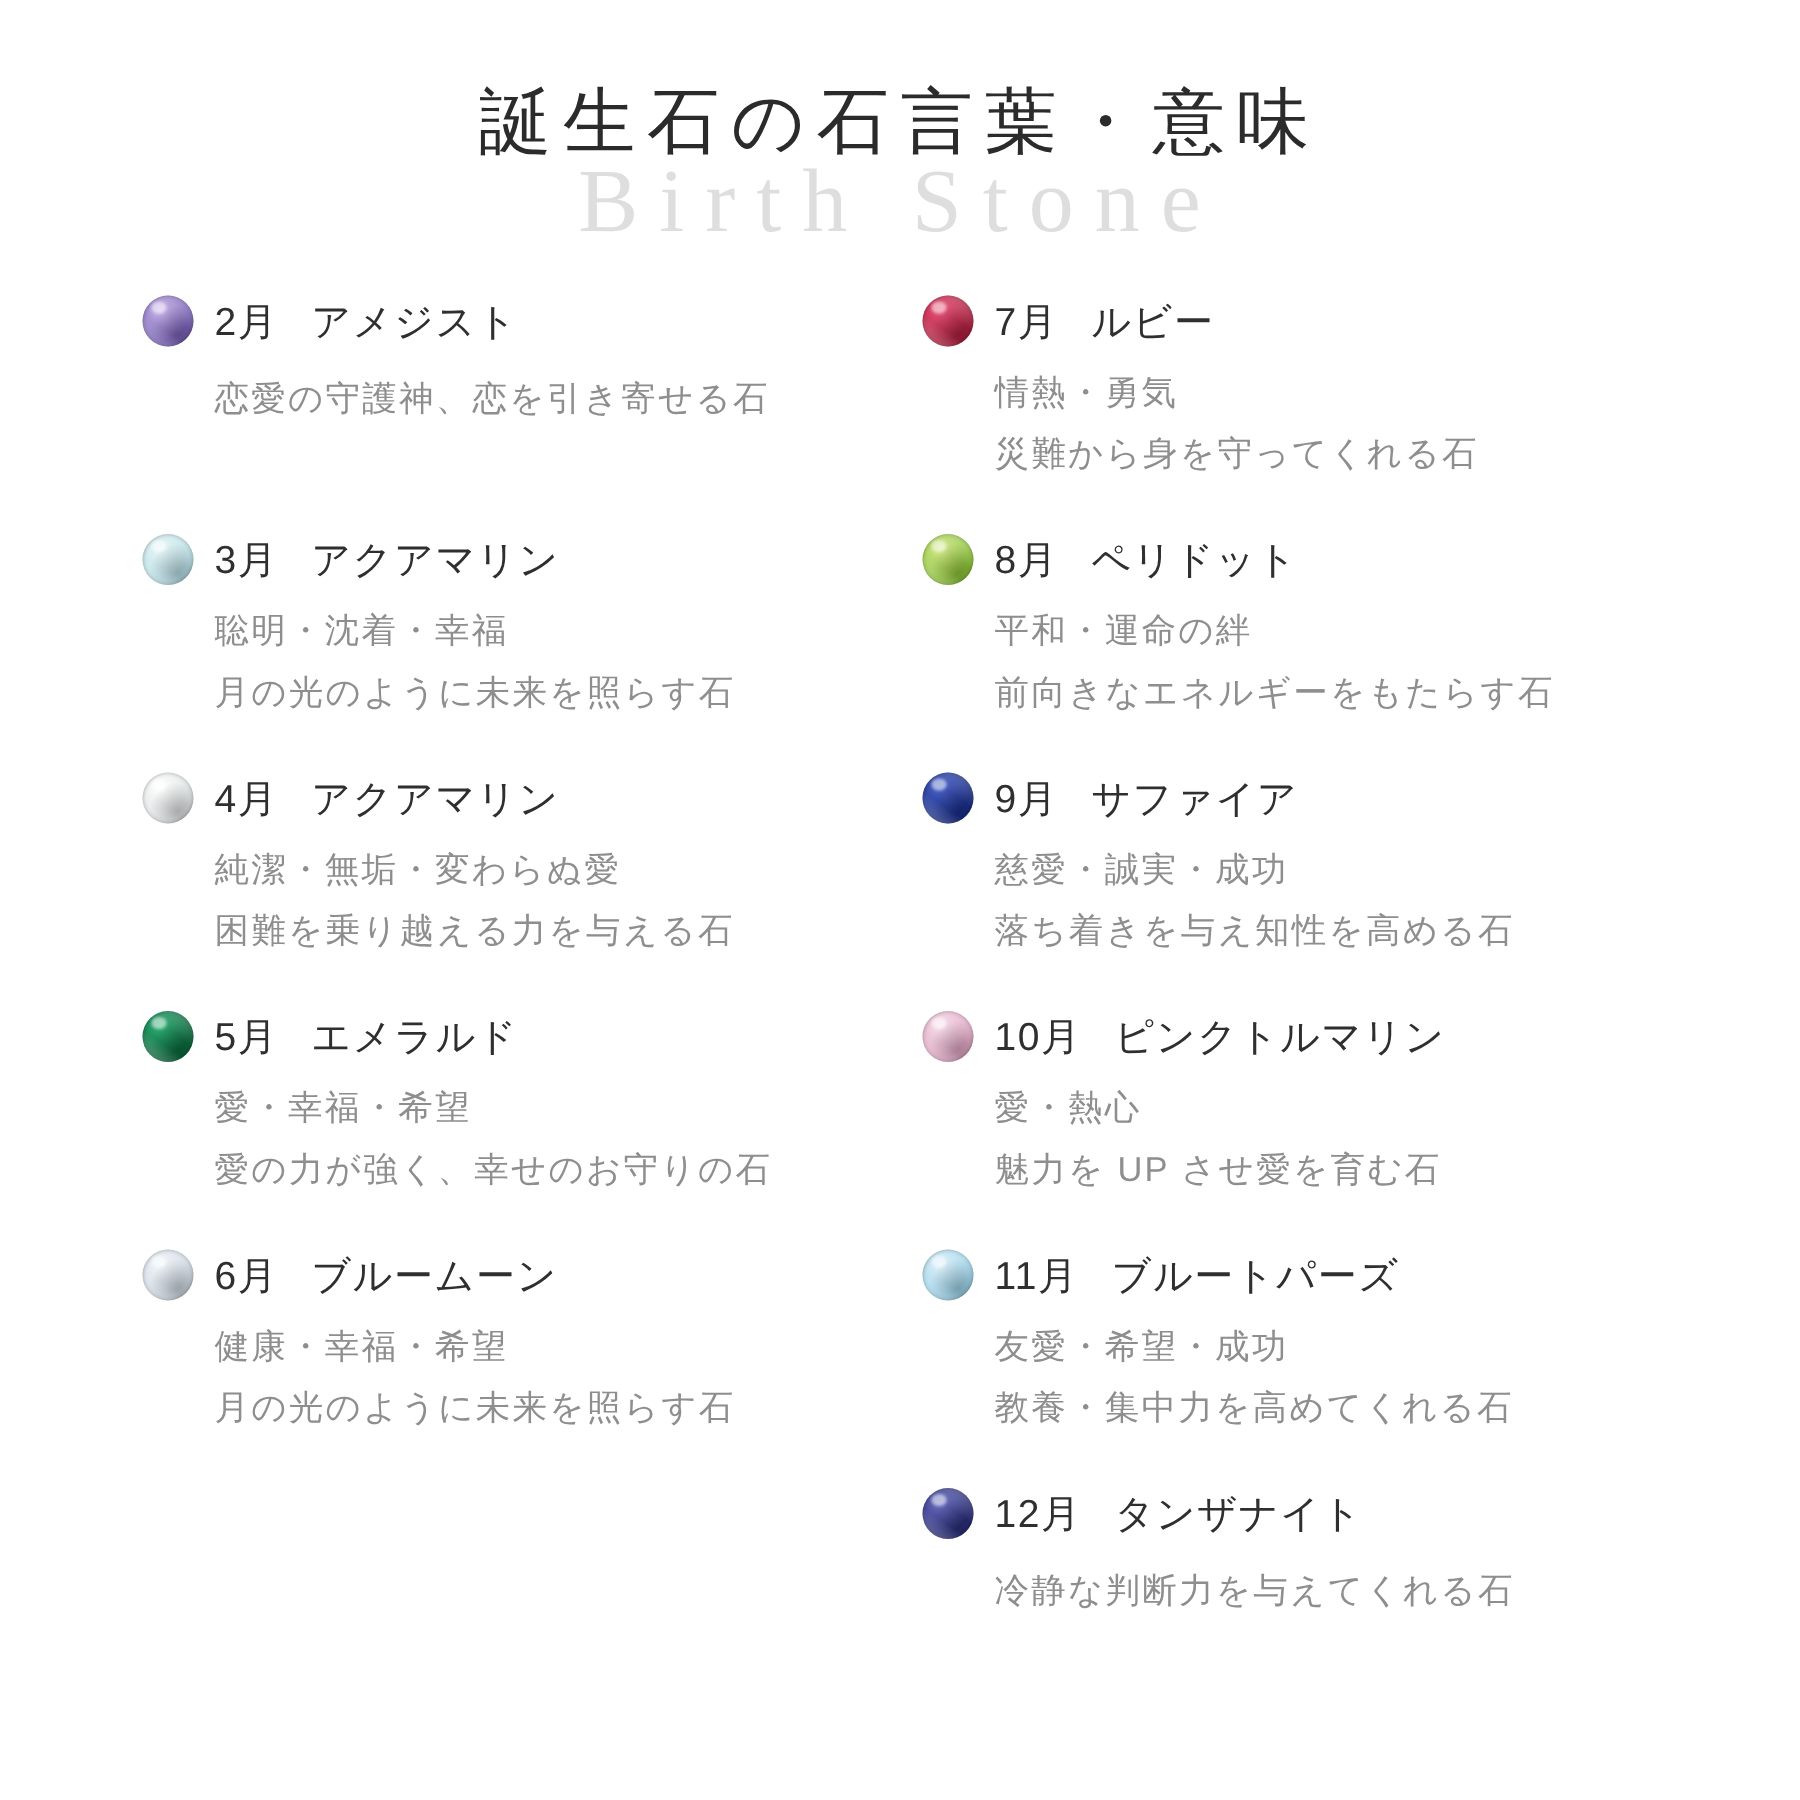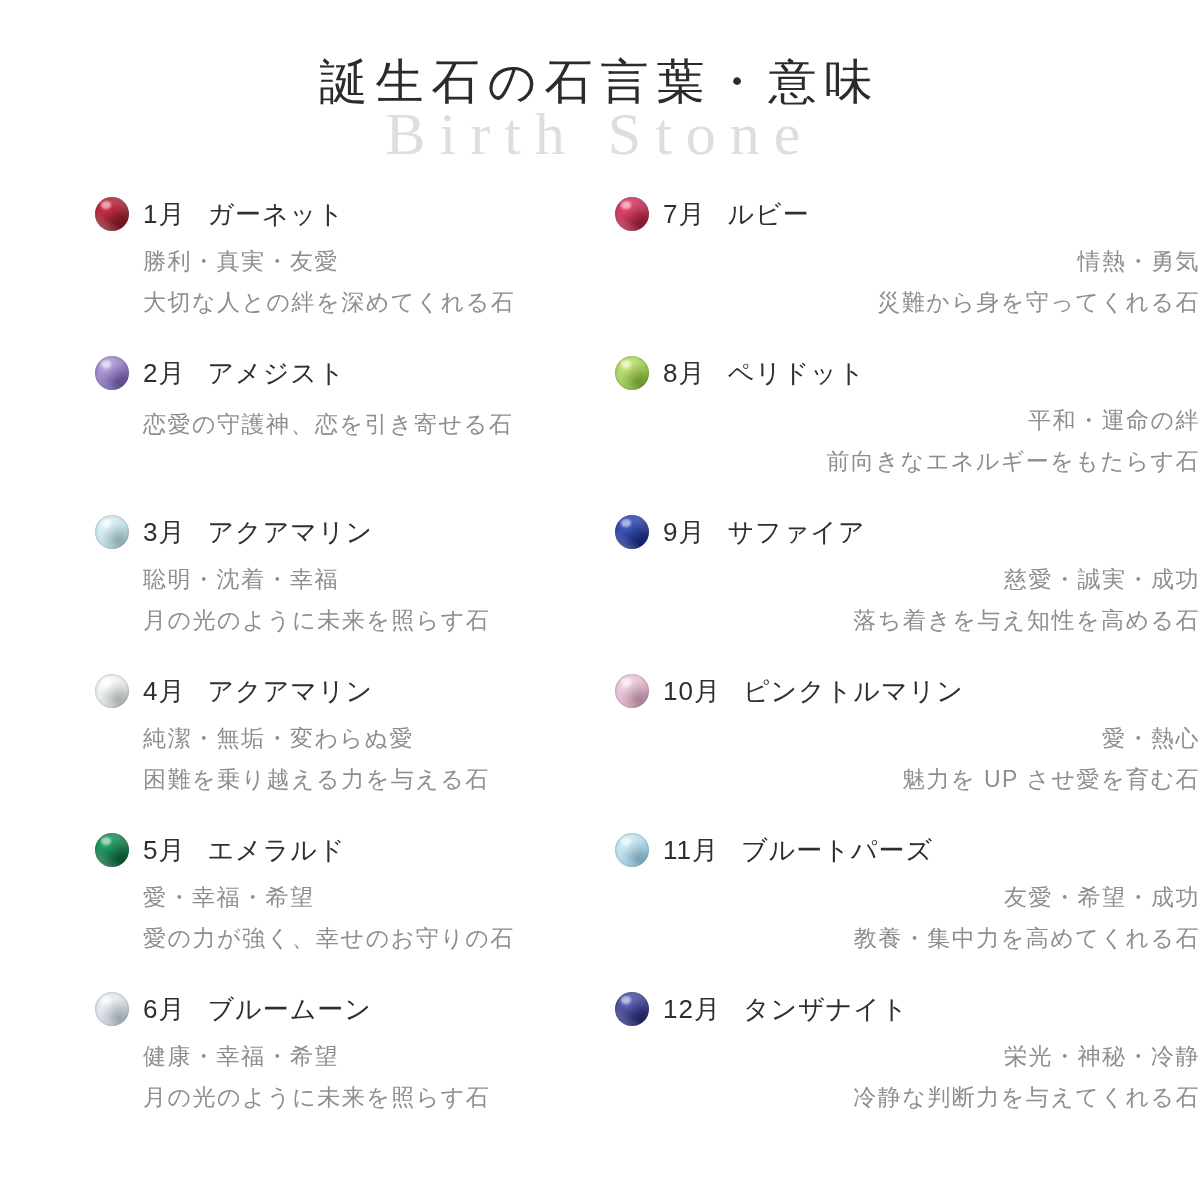--- a/index.html
+++ b/index.html
@@ -58,21 +58,21 @@
   
   .columns {
     display: flex;
     padding: 12px 0 0 0;
   }
   .column {
     width: 600px;
     box-sizing: border-box;
   }
   .column.left  { padding-left: 95px; }
-  .column.right { padding-left: 15px; text-align: right; }
+  .column.right { padding-left: 15px; }
 
   .entry {
     position: relative;
     height: 159px;
     box-sizing: border-box;
   }
 
   .entry-head {
     display: flex;
     align-items: center;
@@ -141,29 +141,20 @@
 
   <div class="header">
     <div class="header-sub">Birth Stone</div>
     <div class="header-title">誕生石の石言葉・意味</div>
   </div>
 
   <div class="columns">
 
     <div class="column left">
 
-      <div class="entry">
-        <div class="entry-head">
-          <span class="stone" id="s-l0" style="background: radial-gradient(circle at 35% 30%, rgb(214, 50, 74) 0%, rgb(142, 29, 42) 62%, rgb(142, 29, 42) 100%);"></span>
-          <span class="month">1月</span>
-          <span class="stone-name">ガーネット</span>
-        </div>
-        <div class="keywords">勝利・真実・友愛</div>
-        <div class="meaning">大切な人との絆を深めてくれる石</div>
-      </div>
 
       <div class="entry">
         <div class="entry-head">
           <span class="stone" id="s-l1" style="background: radial-gradient(circle at 35% 30%, rgb(201, 182, 232) 0%, rgb(122, 99, 184) 62%, rgb(122, 99, 184) 100%);"></span>
           <span class="month">2月</span>
           <span class="stone-name">アメジスト</span>
         </div>
         <div class="meaning">恋愛の守護神、恋を引き寄せる石</div>
       </div>
 
@@ -260,20 +251,19 @@
         <div class="keywords">友愛・希望・成功</div>
         <div class="meaning">教養・集中力を高めてくれる石</div>
       </div>
 
       <div class="entry">
         <div class="entry-head">
           <span class="stone" id="s-r5" style="background: radial-gradient(circle at 35% 30%, rgb(107, 111, 192) 0%, rgb(43, 47, 122) 62%, rgb(43, 47, 122) 100%);"></span>
           <span class="month">12月</span>
           <span class="stone-name">タンザナイト</span>
         </div>
-        <div class="keywords">栄光・神秘・冷静</div>
         <div class="meaning">冷静な判断力を与えてくれる石</div>
       </div>
 
     </div>
 
   </div>
 </div>
 
 </body></html>

